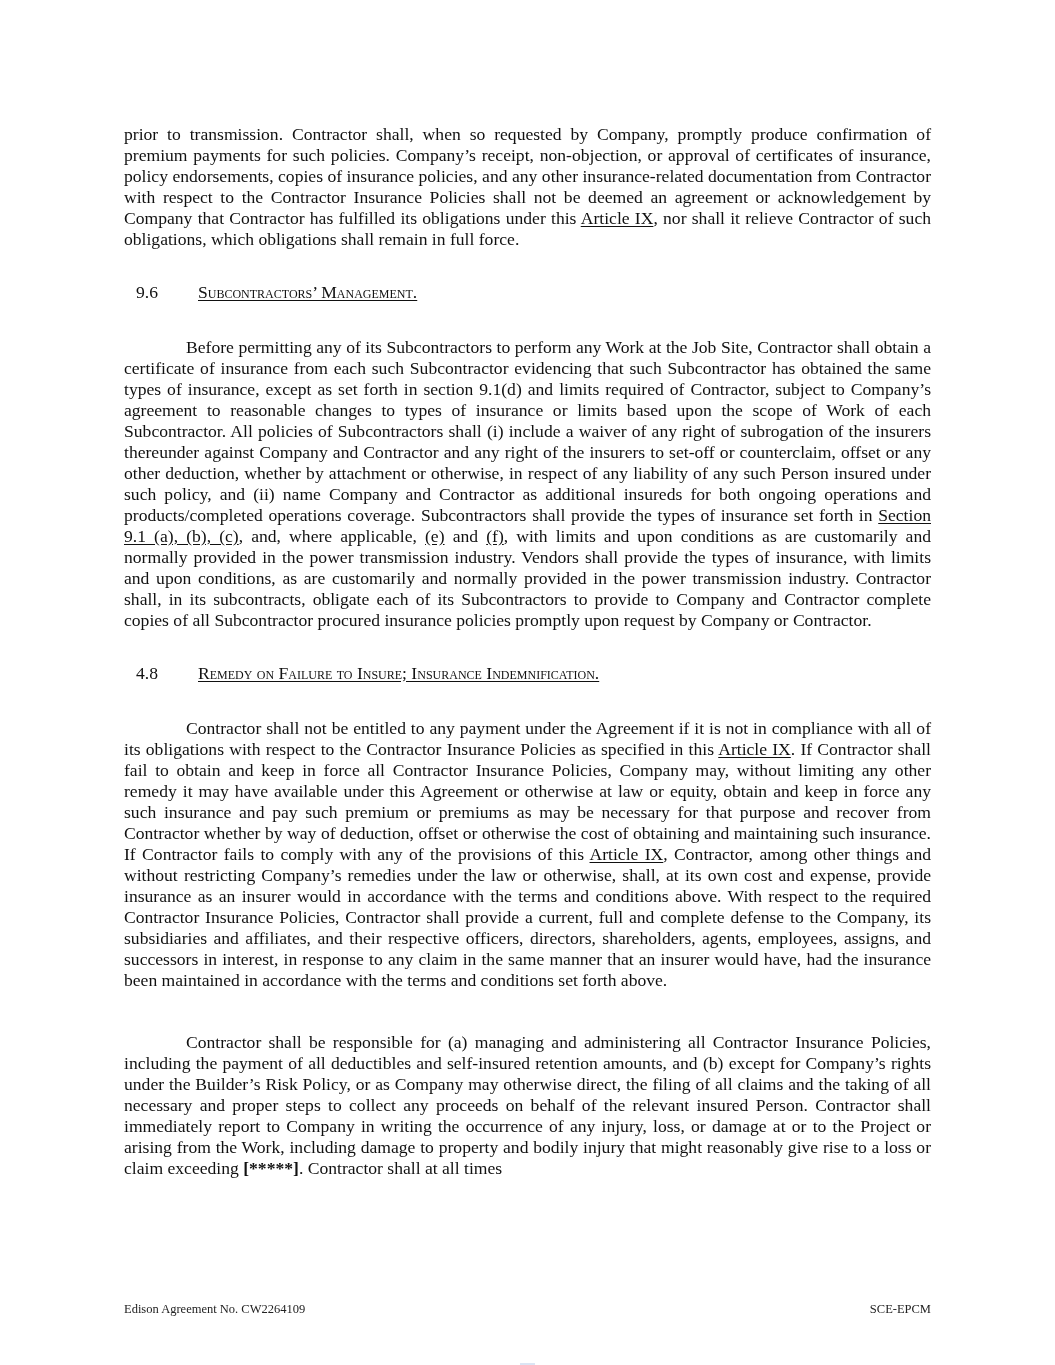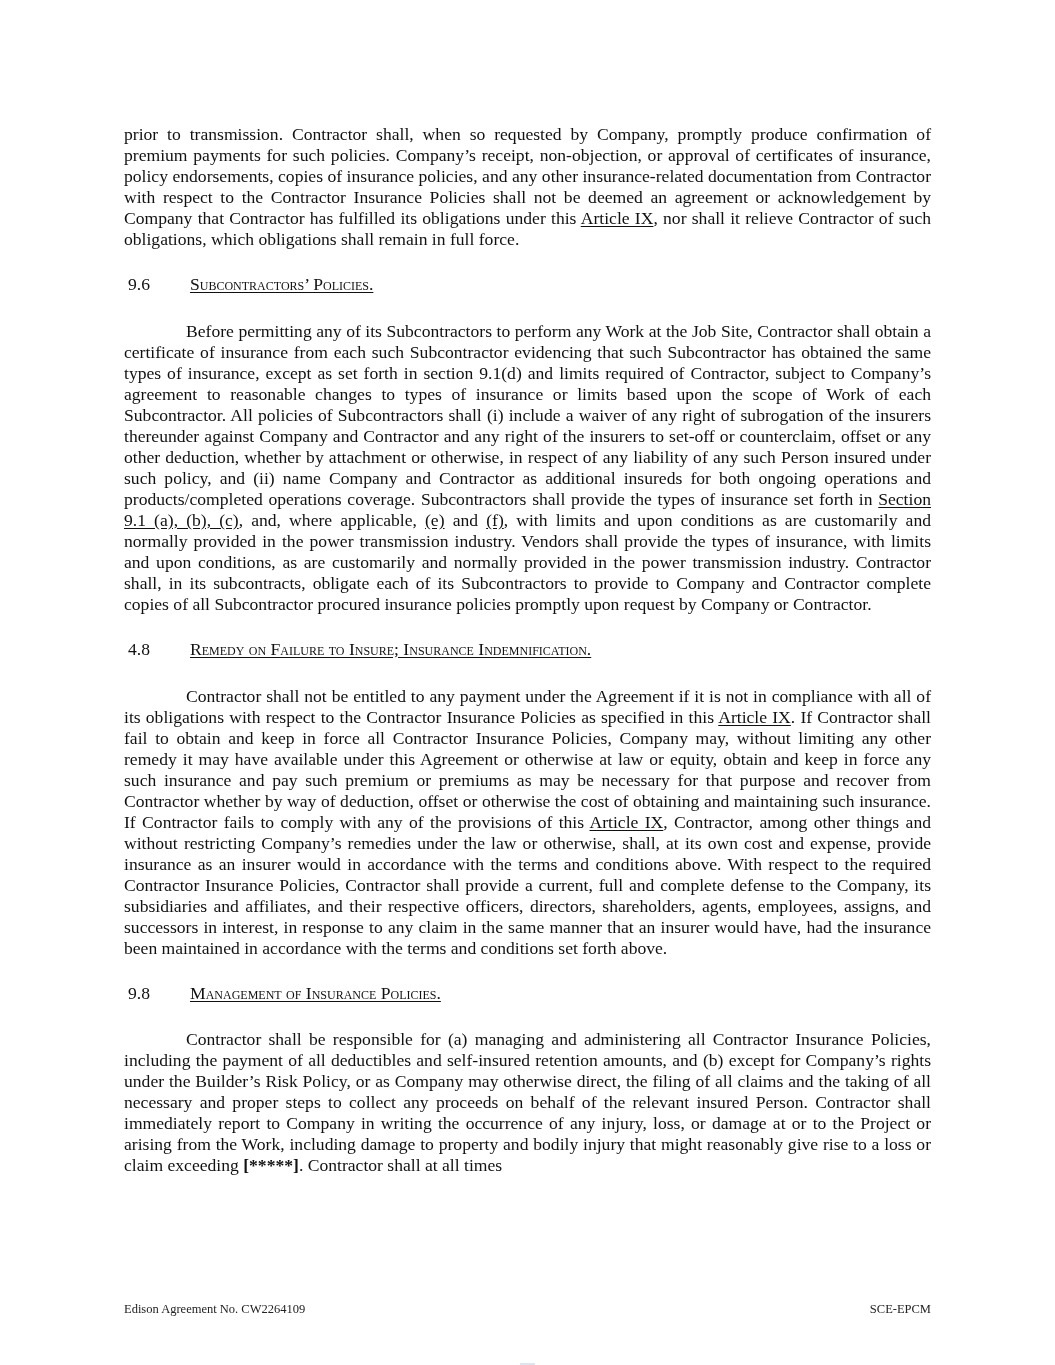--- a/index.html
+++ b/index.html
@@ -30,21 +30,21 @@
     .para.indent {
       text-indent: 62px;
     }
     .u {
       text-decoration: underline;
       text-underline-offset: 2px;
     }
     .heading {
       font-size: 17.6px;
       line-height: 21.8px;
-      margin: 4px;
+      margin: 12px;
       display: flex;
       align-items: flex-end;
     }
     .heading .num {
       width: 62px;
       flex: 0 0 62px;
     }
     .heading .title {
       font-variant: small-caps;
       text-decoration: underline;
@@ -78,38 +78,34 @@
   </style>
 </head>
 <body>
 
 <div class="page">
   <p class="para" id="para-cont"><span>prior to transmission.  Contractor shall, when so requested by Company, promptly produce confirmation of premium payments for such policies.  Company’s receipt, non-objection, or approval of certificates of insurance, policy endorsements, copies of insurance policies, and any other insurance-related documentation from Contractor with respect to the Contractor Insurance Policies shall not be deemed an agreement or acknowledgement by Company that Contractor has fulfilled its obligations under this </span><span class="u">Article IX</span><span>, nor shall it relieve Contractor of such obligations, which obligations shall remain in full force.</span></p>
 
   <div class="gap-h"></div>
   <div class="heading">
     <span class="num">9.6</span>
-    <span class="title">Subcontractors’ Policies.</span>
+    <span class="title">Subcontractors’ Management.</span>
   </div>
   <div class="gap-p"></div>
   <p class="para indent"><span>Before permitting any of its Subcontractors to perform any Work at the Job Site, Contractor shall obtain a certificate of insurance from each such Subcontractor evidencing that such Subcontractor has obtained the same types of insurance, except as set forth in section 9.1(d) and limits required of Contractor, subject to Company’s agreement to reasonable changes to types of insurance or limits based upon the scope of Work of each Subcontractor.  All policies of Subcontractors shall (i) include a waiver of any right of subrogation of the insurers thereunder against Company and Contractor and any right of the insurers to set-off or counterclaim, offset or any other deduction, whether by attachment or otherwise, in respect of any liability of any such Person insured under such policy, and (ii) name Company and Contractor as additional insureds for both ongoing operations and products/completed operations coverage.  Subcontractors shall provide the types of insurance set forth in </span><span class="u">Section 9.1 (a), (b), (c)</span><span>, and, where applicable, </span><span class="u">(e)</span><span> and </span><span class="u">(f)</span><span>, with limits and upon conditions as are customarily and normally provided in the power transmission industry. Vendors shall provide the types of insurance, with limits and upon conditions, as are customarily and normally provided in the power transmission industry.  Contractor shall, in its subcontracts, obligate each of its Subcontractors to provide to Company and Contractor complete copies of all Subcontractor procured insurance policies promptly upon request by Company or Contractor.</span></p>
 
   <div class="gap-h"></div>
   <div class="heading">
     <span class="num">4.8</span>
     <span class="title">Remedy on Failure to Insure; Insurance Indemnification.</span>
   </div>
   <div class="gap-p"></div>
   <p class="para indent"><span>Contractor shall not be entitled to any payment under the Agreement if it is not in compliance with all of its obligations with respect to the Contractor Insurance Policies as specified in this </span><span class="u">Article IX</span><span>.  If Contractor shall fail to obtain and keep in force all Contractor Insurance Policies, Company may, without limiting any other remedy it may have available under this Agreement or otherwise at law or equity, obtain and keep in force any such insurance and pay such premium or premiums as may be necessary for that purpose and recover from Contractor whether by way of deduction, offset or otherwise the cost of obtaining and maintaining such insurance.  If Contractor fails to comply with any of the provisions of this </span><span class="u">Article IX</span><span>, Contractor, among other things and without restricting Company’s remedies under the law or otherwise, shall, at its own cost and expense, provide insurance as an insurer would in accordance with the terms and conditions above.  With respect to the required Contractor Insurance Policies, Contractor shall provide a current, full and complete defense to the Company, its subsidiaries and affiliates, and their respective officers, directors, shareholders, agents, employees, assigns, and successors in interest, in response to any claim in the same manner that an insurer would have, had the insurance been maintained in accordance with the terms and conditions set forth above.</span></p>
 
   <div class="gap-h"></div>
-  <div class="heading">
-    <span class="num">9.8</span>
-    <span class="title">Management of Insurance Policies.</span>
-  </div>
   <div class="gap-p"></div>
   <p class="para indent"><span>Contractor shall be responsible for (a) managing and administering all Contractor Insurance Policies, including the payment of all deductibles and self-insured retention amounts, and (b) except for Company’s rights under the Builder’s Risk Policy, or as Company may otherwise direct, the filing of all claims and the taking of all necessary and proper steps to collect any proceeds on behalf of the relevant insured Person.  Contractor shall immediately report to Company in writing the occurrence of any injury, loss, or damage at or to the Project or arising from the Work, including damage to property and bodily injury that might reasonably give rise to a loss or claim exceeding </span><span style="font-weight: bold;">[*****]</span><span>.  Contractor shall at all times</span></p>
 </div>
 
 <div class="footer">
   <div class="row">
     <span class="left">Edison Agreement No. CW2264109</span>
     <span class="center"></span>
     <span class="right">SCE-EPCM</span>
   </div>

